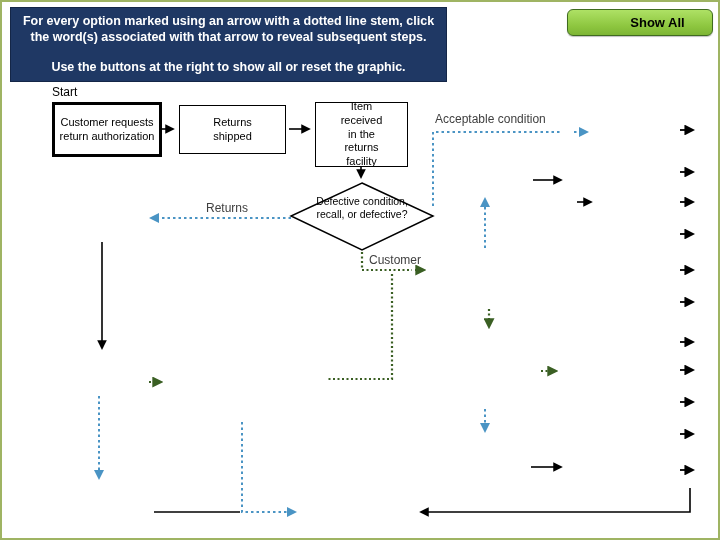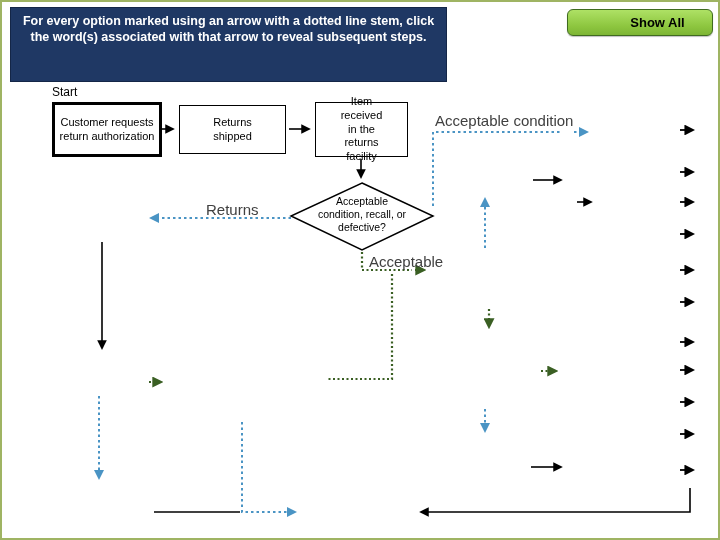--- a/index.html
+++ b/index.html
@@ -25,53 +25,54 @@
   .btn-showall{top:7px;}
   .btn-reset{top:50px;}
   .start-label{position:absolute;left:50px;top:83px;font-weight:normal;font-size:12px;z-index:2;text-align:center;}
   .node{
     position:absolute;box-sizing:border-box;background:#fff;border:1.5px solid #000;
     display:flex;align-items:center;justify-content:center;text-align:center;
     font-size:11px;line-height:1.25;z-index:2;
   }
   .node-1{left:50px;top:100px;width:110px;height:55px;border-width:3px;padding:2px 4px;}
   .node-2{left:177px;top:103px;width:107px;height:49px;padding:2px 32px;}
-  .node-3{left:313px;top:100px;width:93px;height:55px;padding:2px 20px;}
+  .node-3{left:313px;top:100px;width:93px;height:65px;padding:2px 20px;}
   .decision-text{
     position:absolute;left:312px;top:193px;width:96px;z-index:2;
     font-size:10.5px;line-height:1.25;text-align:center;
   }
-  .branch-label{position:absolute;font-size:15px;color:#404040;z-index:2;cursor:pointer;white-space:nowrap;}
+  .branch-label{position:absolute;font-size:12px;color:#404040;z-index:2;cursor:pointer;white-space:nowrap;}
   .lbl-acceptable{left:433px;top:110px;}
   .lbl-recall{left:204px;top:199px;}
   .lbl-defective{left:367px;top:251px;}
   svg.arrows{position:absolute;left:0;top:0;z-index:1;pointer-events:none;}
 </style>
 </head>
 <body>
 
 <div class="stage">
 
   <div class="instruction-panel">
     <div class="l1">For every option marked using an arrow with a dotted line stem, click the word(s) associated with that arrow to reveal subsequent steps.</div>
+    <div class="l2">Use the buttons at the right to show all or reset the graphic.</div>
   </div>
 
   <button class="btn btn-showall">Show All</button>
 
   <div class="start-label">Start</div>
 
   <div class="node node-1">Customer requests return authorization</div>
   <div class="node node-2">Returns shipped</div>
   <div class="node node-3">Item received in the returns facility</div>
 
-  <div class="decision-text">Acceptable condition, recall, or defective?</div>
+  <div class="decision-text">Defective condition, recall, or defective?</div>
 
   <div class="branch-label lbl-acceptable">Acceptable condition</div>
   <div class="branch-label lbl-recall">Returns</div>
-  <div class="branch-label lbl-defective">Acceptable</div>
+  <div class="branch-label lbl-defective">Customer</div>
 
   <svg class="arrows" width="716" height="536" viewBox="0 0 716 536">
     <defs>
       <marker id="mk-black" viewBox="0 0 10 10" refX="7" refY="5" markerWidth="6" markerHeight="6" orient="auto">
         <path d="M0,0 L10,5 L0,10 Z" fill="#000"></path>
       </marker>
       <marker id="mk-blue" viewBox="0 0 10 10" refX="7" refY="5" markerWidth="5" markerHeight="5" orient="auto">
         <path d="M0,0 L10,5 L0,10 Z" fill="#4A94C4"></path>
       </marker>
       <marker id="mk-green" viewBox="0 0 10 10" refX="7" refY="5" markerWidth="5" markerHeight="5" orient="auto">

